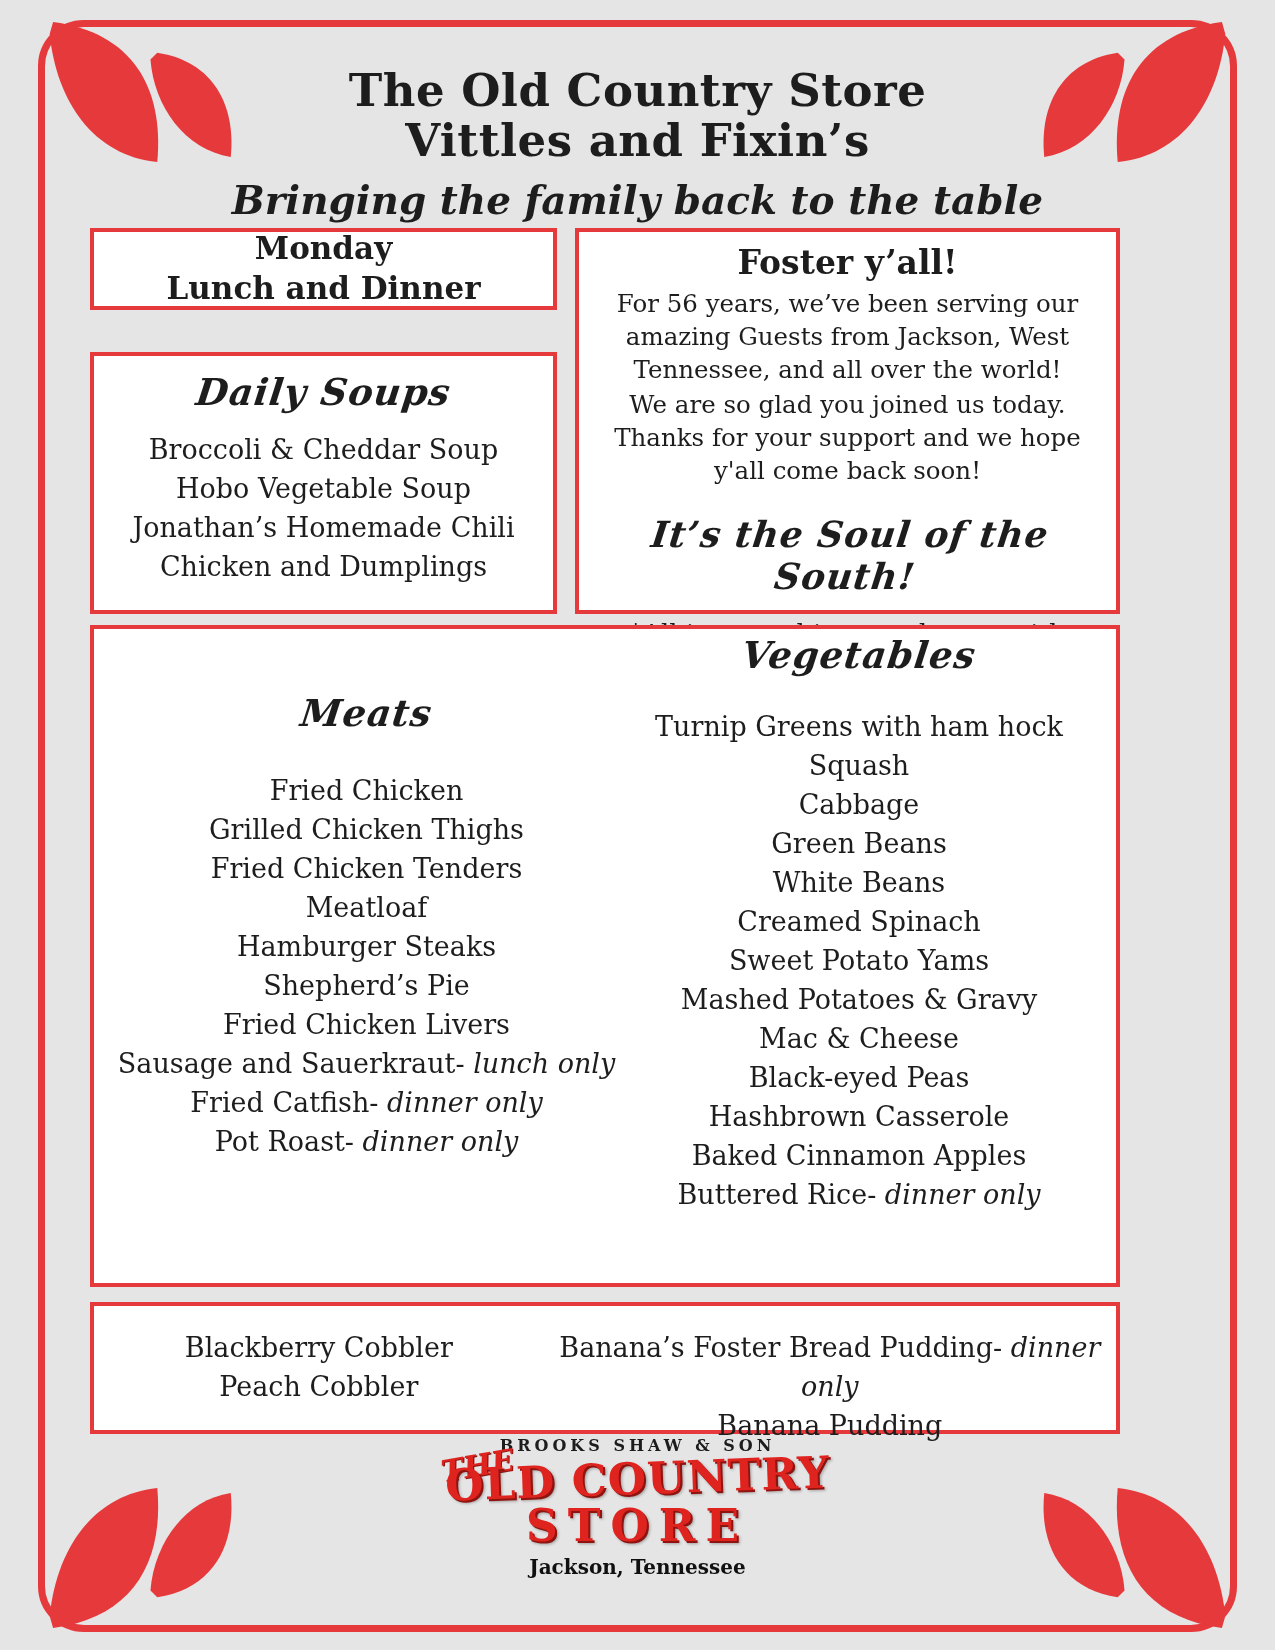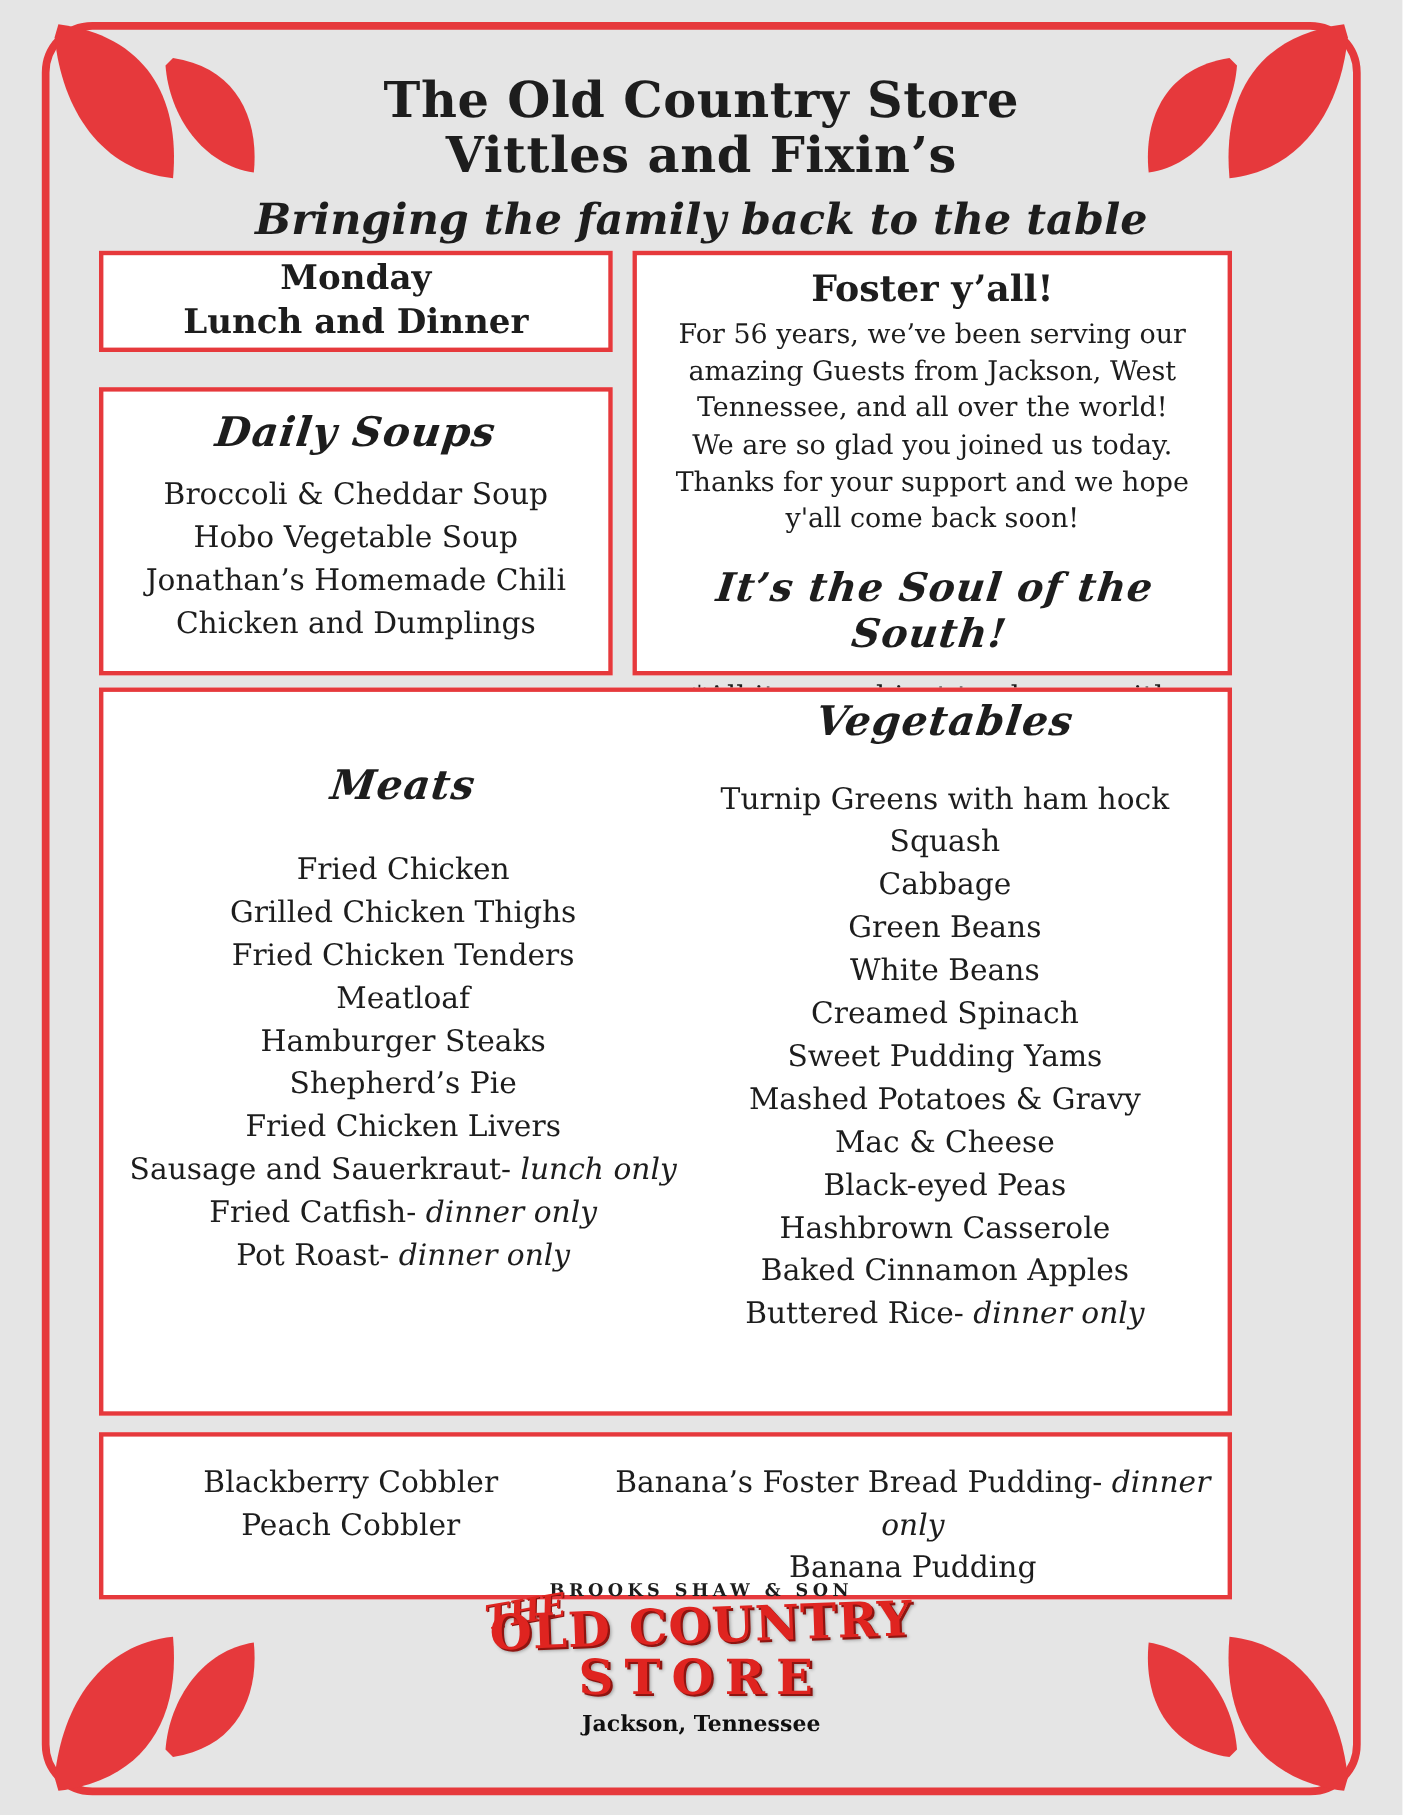--- a/index.html
+++ b/index.html
@@ -29,21 +29,21 @@
   .corner.br{right:26px;bottom:10px;transform:scale(-1,-1);}
 
   
   .header{position:absolute;left:0;right:0;top:66px;text-align:center;}
   .title{font-size:45px;font-weight:bold;line-height:1.12;letter-spacing:.5px;}
   .tagline{font-size:39px;font-style:italic;font-weight:700;margin-top:10px;}
 
   
   .rbox{position:absolute;border:4px solid var(--red);background:#fff;box-sizing:border-box;text-align:center;}
 
-  .day-box{left:90px;top:228px;width:467px;height:92px;
+  .day-box{left:90px;top:228px;width:467px;height:82px;
            display:flex;flex-direction:column;justify-content:center;}
   .day-line{font-size:31px;font-weight:600;line-height:1.28;}
 
   .soups-box{left:90px;top:352px;width:467px;height:262px;padding-top:14px;}
   .script{
     font-style:italic;font-weight:700;
     transform:skewX(-7deg);
     letter-spacing:1px;
   }
   .script-lg{font-size:37px;line-height:1.2;}
@@ -57,21 +57,21 @@
   .welcome-disclaimer{font-size:26px;line-height:35px;margin-top:20px;}
 
   .main-box{left:90px;top:625px;width:1030px;height:662px;}
   .col-left{position:absolute;left:20px;top:0;width:505px;text-align:center;}
   .col-left .script-lg{margin-top:62px;}
   .col-left .menu-list{margin-top:36px;}
   .col-right{position:absolute;right:12px;top:0;width:490px;text-align:center;}
   .col-right .script-lg{margin-top:4px;}
   .col-right .menu-list{margin-top:30px;}
 
-  .dessert-box{left:90px;top:1302px;width:1030px;height:152px;
+  .dessert-box{left:90px;top:1302px;width:1030px;height:132px;
                display:flex;align-items:flex-start;padding-top:22px;}
   .dessert-col{text-align:center;}
   .dessert-col.left{width:44%;}
   .dessert-col.right{width:56%;}
 
   .menu-item em{font-style:italic;}
 
   
   .logo{position:absolute;left:0;right:0;top:1436px;text-align:center;}
   .logo-top{font-size:16px;letter-spacing:4px;font-weight:600;color:#1c1c1c;}
@@ -163,21 +163,21 @@
     </div>
     <div class="col-right">
       <div class="script script-lg">Vegetables</div>
       <div class="menu-list">
           <div class="menu-item"><span>Turnip Greens with ham hock</span></div>
           <div class="menu-item"><span>Squash</span></div>
           <div class="menu-item"><span>Cabbage</span></div>
           <div class="menu-item"><span>Green Beans</span></div>
           <div class="menu-item"><span>White Beans</span></div>
           <div class="menu-item"><span>Creamed Spinach</span></div>
-          <div class="menu-item"><span>Sweet Pudding Yams</span></div>
+          <div class="menu-item"><span>Sweet Potato Yams</span></div>
           <div class="menu-item"><span>Mashed Potatoes &amp; Gravy</span></div>
           <div class="menu-item"><span>Mac &amp; Cheese</span></div>
           <div class="menu-item"><span>Black-eyed Peas</span></div>
           <div class="menu-item"><span>Hashbrown Casserole</span></div>
           <div class="menu-item"><span>Baked Cinnamon Apples</span></div>
           <div class="menu-item"><span>Buttered Rice-</span><em>&nbsp;dinner only</em></div>
         </div>
     </div>
   </div>
 

